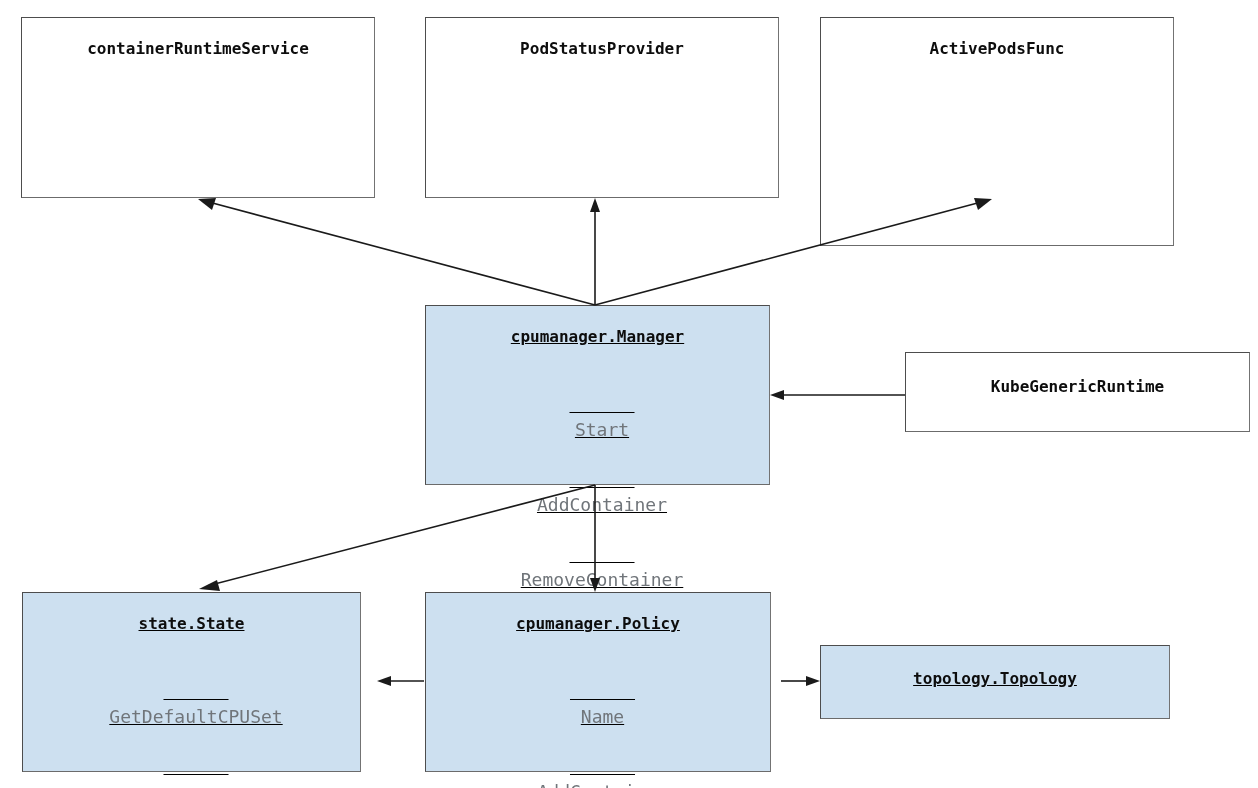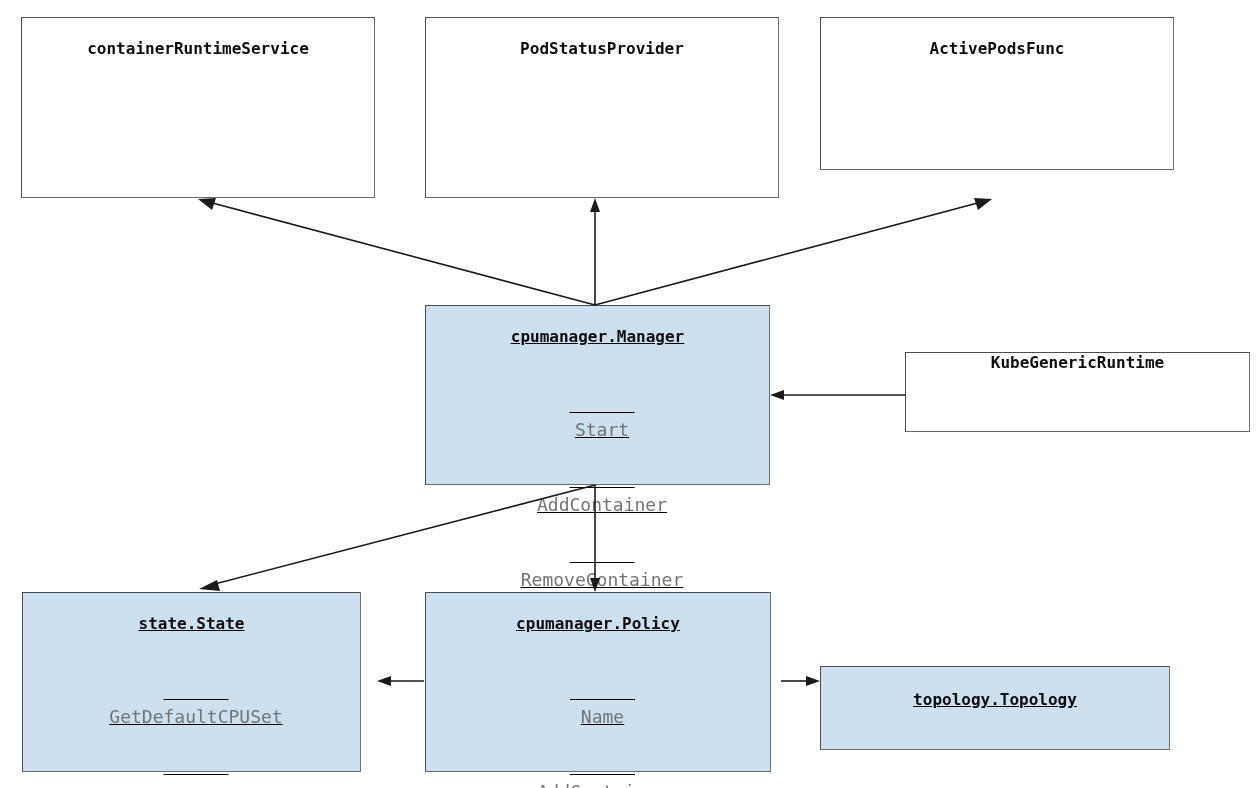--- a/index.html
+++ b/index.html
@@ -46,21 +46,21 @@
   }
   .member-line {
     white-space: pre;
   }
   
   .tall .node-title { margin-top: 21px; }
   .tall .node-members { margin-top: 21px; }
   .mid .node-title { margin-top: 21px; }
   .mid .node-members { margin-top: 21px; text-align: center; }
   .short .node-title { margin-top: 23px; }
-  .squat .node-title { }
+  .squat .node-title { margin-top: 24px; }
 
   #edges {
     position: absolute;
     left: 0;
     top: 0;
     width: 1258px;
     height: 788px;
     pointer-events: none;
   }
   #edges line, #edges path {
@@ -80,21 +80,21 @@
 
   <div class="node tall" style="left:21px; top:17px; width:354px; height:181px;">
     <div class="node-title">containerRuntimeService</div>
   </div>
 
   <div class="node tall" style="left:425px; top:17px; width:354px; height:181px;">
     <div class="node-title">PodStatusProvider</div>
     <div class="node-members"></div>
   </div>
 
-  <div class="node tall" style="left:820px; top:17px; width:354px; height:153px;">
+  <div class="node tall" style="left:820px; top:17px; width:354px; height:229px;">
     <div class="node-title">ActivePodsFunc</div>
     <div class="node-members"></div>
   </div>
 
   <div class="node mid filled" style="left:425px; top:305px; width:345px; height:180px;">
     <div class="node-title">cpumanager.Manager</div>
     <div class="node-members">
       <div class="member-line">Start</div>
       <div class="member-line">AddContainer</div>
       <div class="member-line">RemoveContainer</div>
@@ -117,21 +117,21 @@
 
   <div class="node mid filled" style="left:425px; top:592px; width:346px; height:180px;">
     <div class="node-title">cpumanager.Policy</div>
     <div class="node-members">
       <div class="member-line">Name</div>
       <div class="member-line">AddContainer</div>
       
     </div>
   </div>
 
-  <div class="node short filled" style="left:820px; top:666px; width:350px; height:84px;">
+  <div class="node short filled" style="left:820px; top:645px; width:350px; height:74px;">
     <div class="node-title">topology.Topology</div>
   </div>
 
   <svg id="edges" viewBox="0 0 1258 788">
     <defs></defs>
 
     <g>
       <line x1="595" y1="305" x2="205" y2="201"></line>
       <polygon class="arrowhead" points="198,199 216,198 212,210"></polygon>
     </g>

